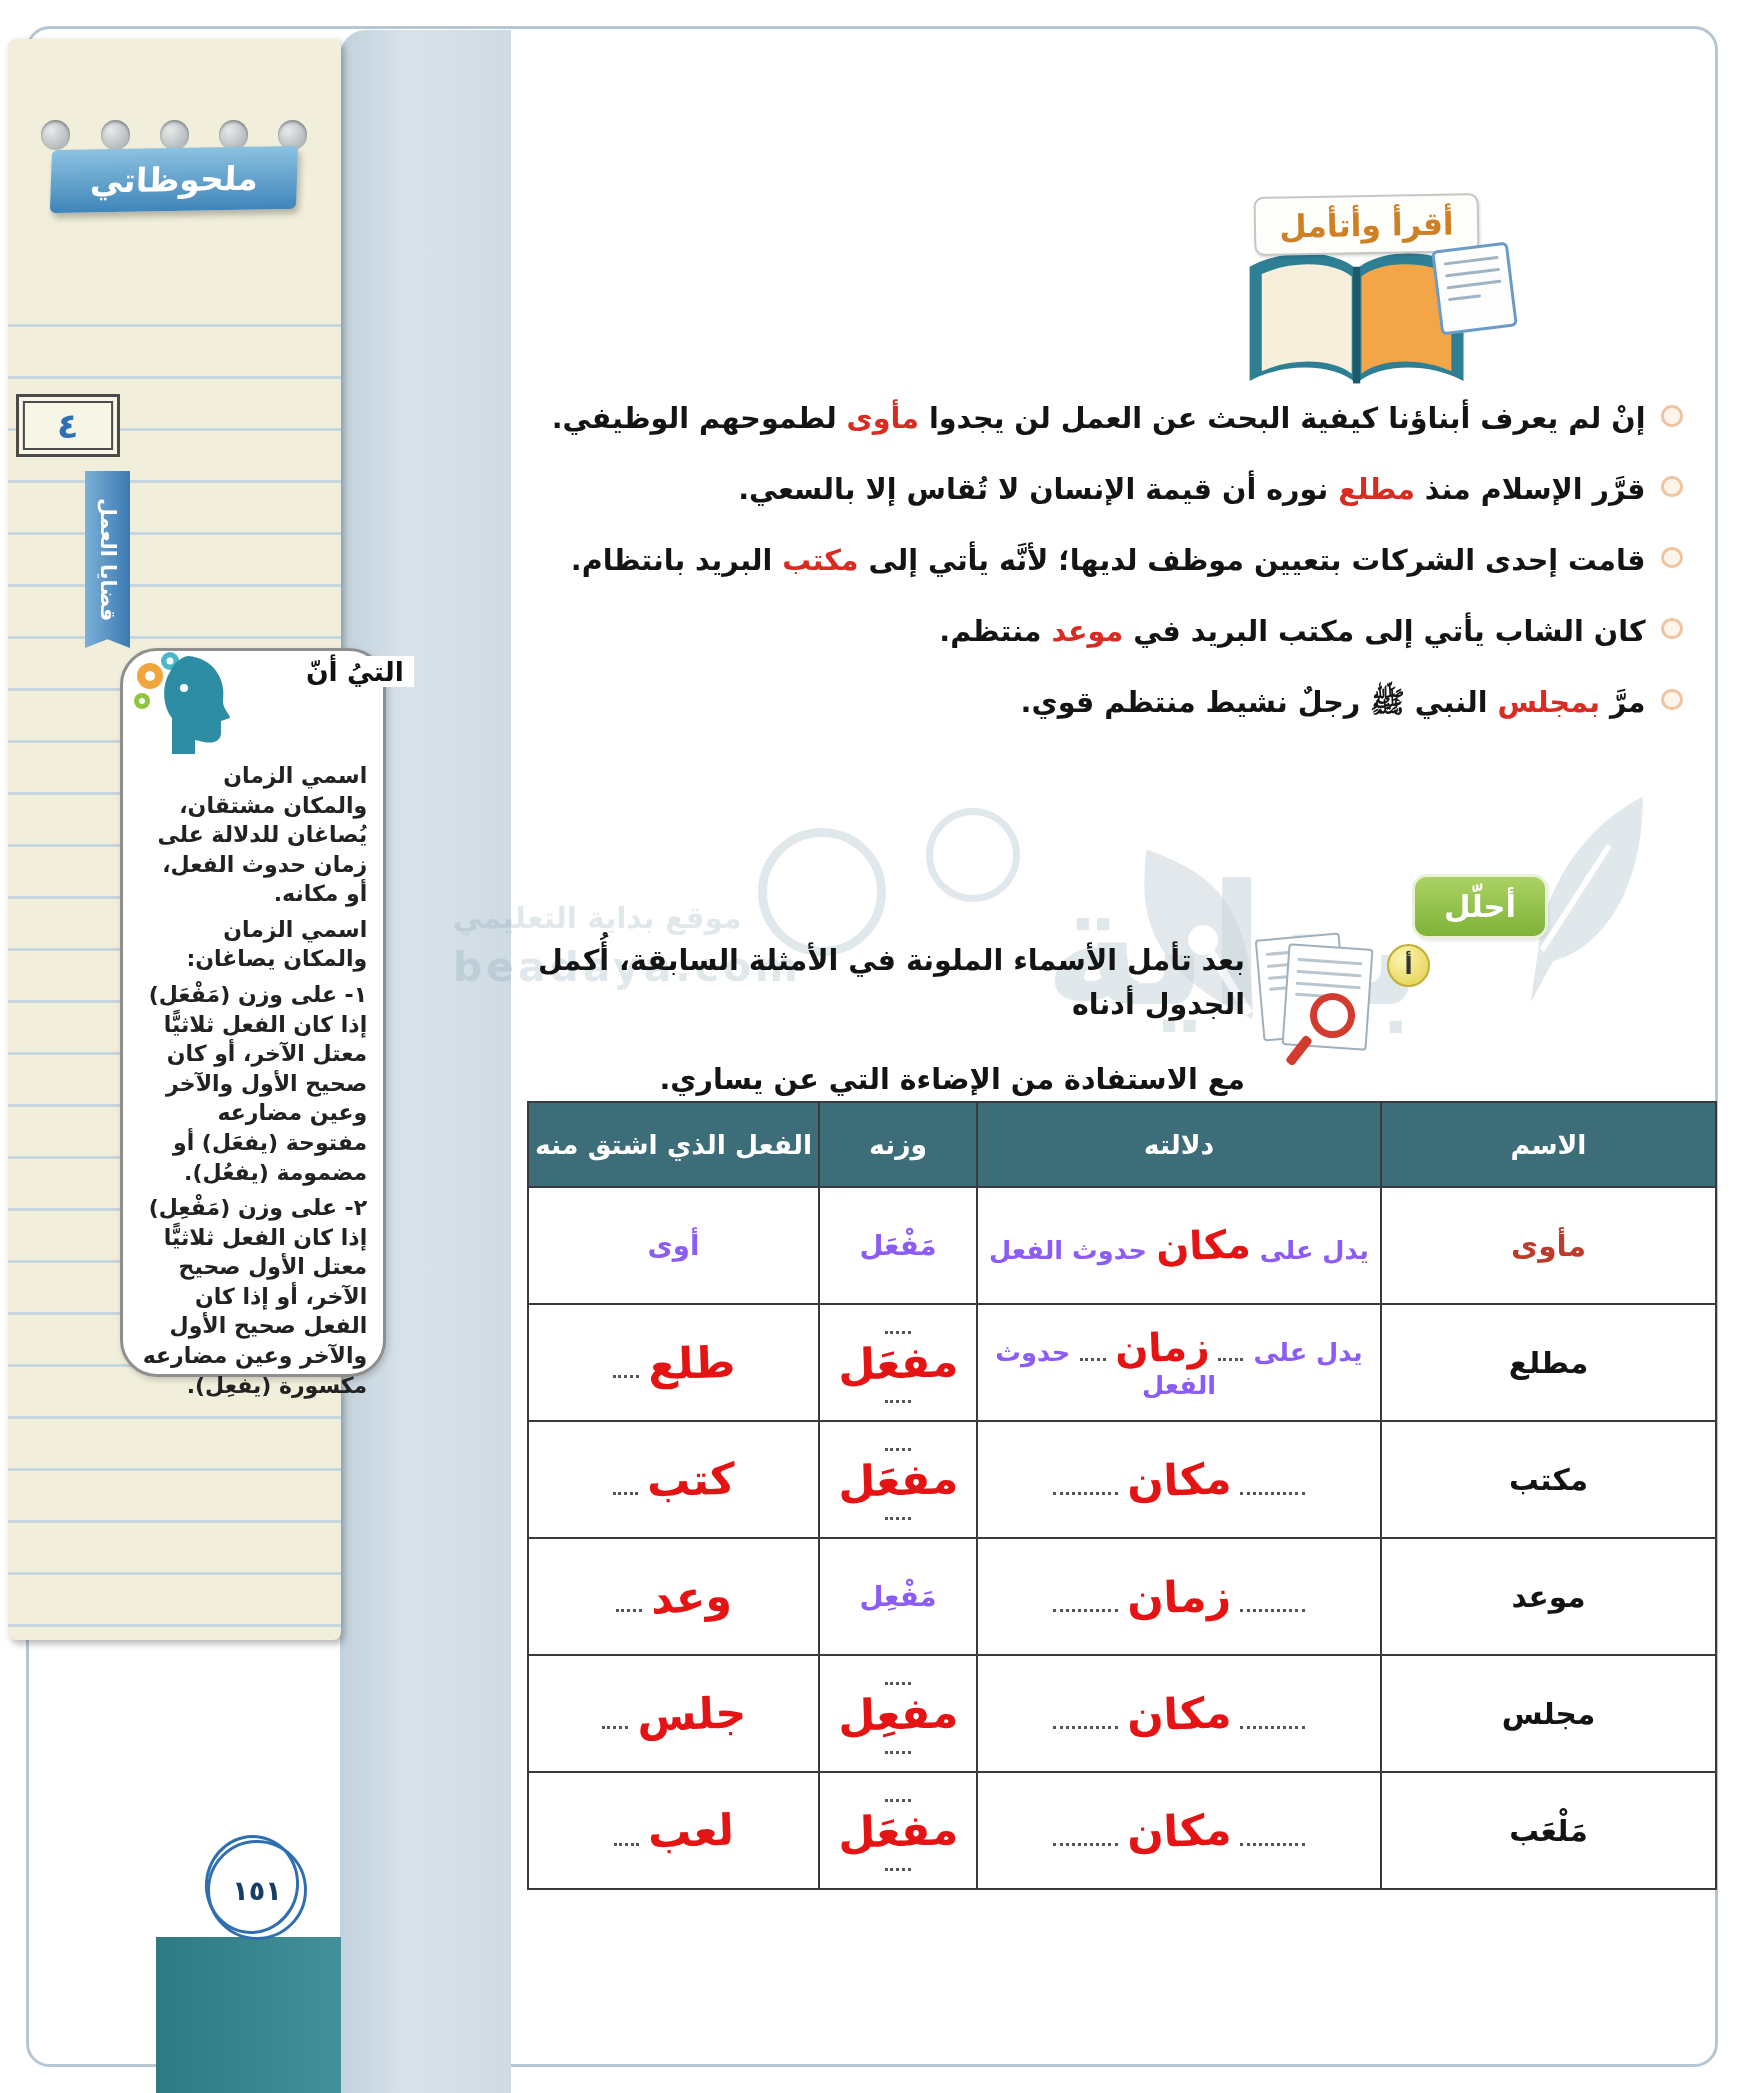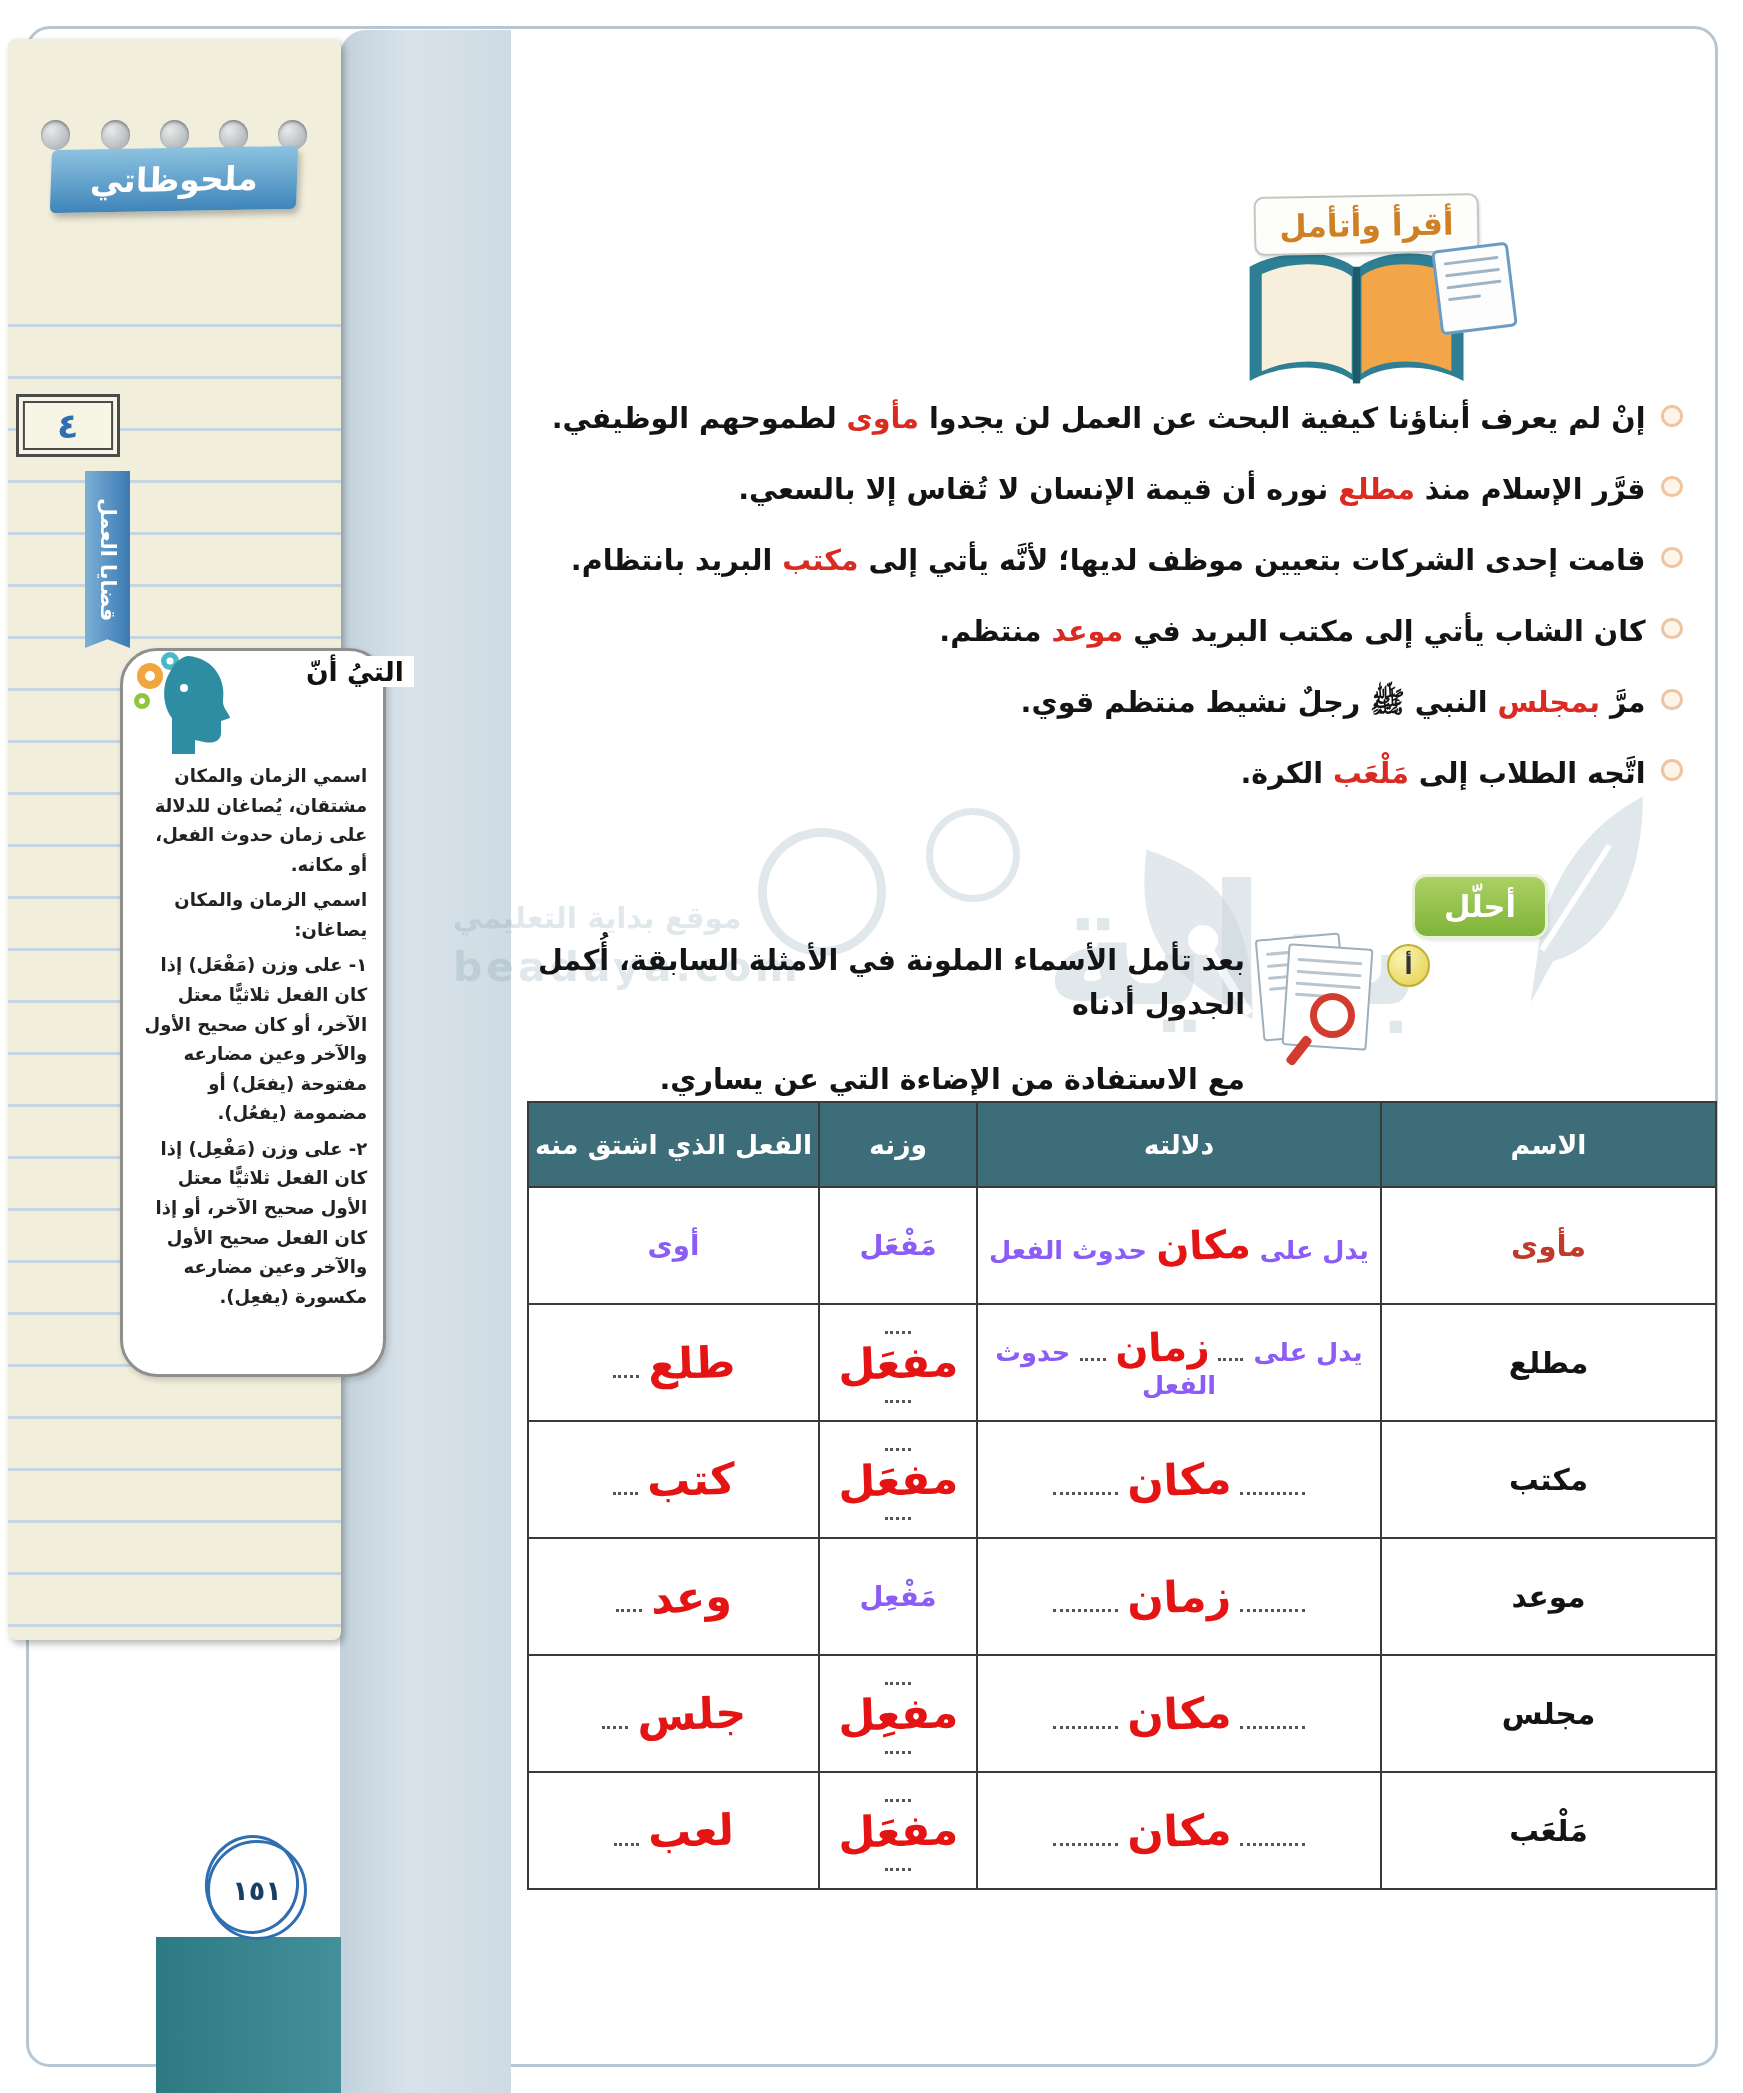--- a/index.html
+++ b/index.html
@@ -48,21 +48,21 @@
 
   
   .know-box { left:120px; top:648px; width:266px; height:729px;
               background:#fff; border:3px solid #8f8f8f; border-radius:37px;
               box-shadow:2px 3px 5.9px rgba(0,0,0,.18); z-index:5;
               padding:110px 15.8px 11.8px 13.8px; }
   .know-title { left:296px; top:656px; background:#fff; padding:0 9.9px;
                 color:#111; font-weight:800; font-size:26.6px; z-index:6; }
   .head-icon { left:126px; top:646px; width:110px; height:110px; z-index:6; }
   .know-text { direction:rtl; text-align:right; color:#222;
-               font-size:18px; font-weight:700; line-height:29.6px; }
+               font-size:22px; font-weight:700; line-height:29.6px; }
   .know-text p { margin-bottom:5.9px; }
 
   .page-badge { left:207px; top:1840px; width:100px; height:100px;
                 border-radius:50%; border:3px solid #2f6fb1;
                 display:flex; align-items:center; justify-content:center;
                 color:#173f66; font-weight:800; font-size:27px; z-index:4; }
   .page-badge::before { content:""; position:absolute; inset:-7.9px 4.9px 3px -4.9px;
                 border:3px solid #2f6fb1; border-radius:50%; transform:rotate(10deg); }
 
   
@@ -240,24 +240,20 @@
     <div><span>قامت إحدى الشركات بتعيين موظف لديها؛ لأنَّه يأتي إلى </span><span class="hl">مكتب</span><span> البريد بانتظام.</span></div>
   </div>
   <div class="sentence">
     <span class="bullet"></span>
     <div><span>كان الشاب يأتي إلى مكتب البريد في </span><span class="hl">موعد</span><span> منتظم.</span></div>
   </div>
   <div class="sentence">
     <span class="bullet"></span>
     <div><span>مرَّ </span><span class="hl">بمجلس</span><span> النبي ﷺ رجلٌ نشيط منتظم قوي.</span></div>
   </div>
-  <div class="sentence">
-    <span class="bullet"></span>
-    <div><span>اتَّجه الطلاب إلى </span><span class="hl">مَلْعَب</span><span> الكرة.</span></div>
-  </div>
 </div>
 
 <div class="abs nib-icon">
   <svg width="197" height="217" viewBox="0 0 100 130">
       <path d="M50 4 C72 32 90 62 50 124 C10 62 28 32 50 4 Z" fill="#cdd6dd"></path>
       <circle cx="50" cy="68" r="9" fill="#fff"></circle>
       <rect x="47.5" y="76" width="5" height="44" fill="#fff"></rect>
     </svg>
 </div>
 <div class="abs analyze-badge">أحلّل</div>

